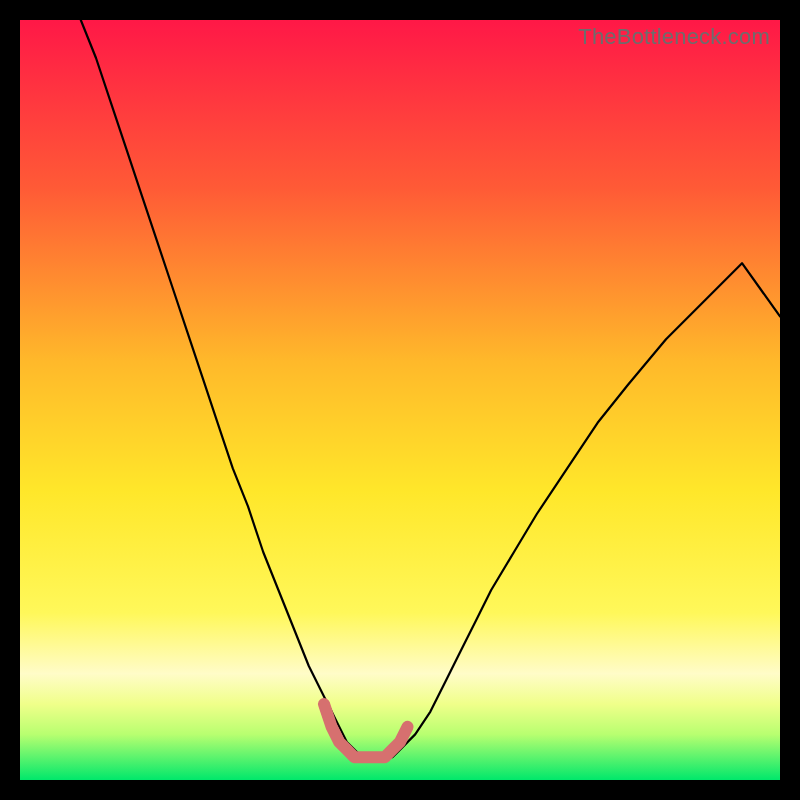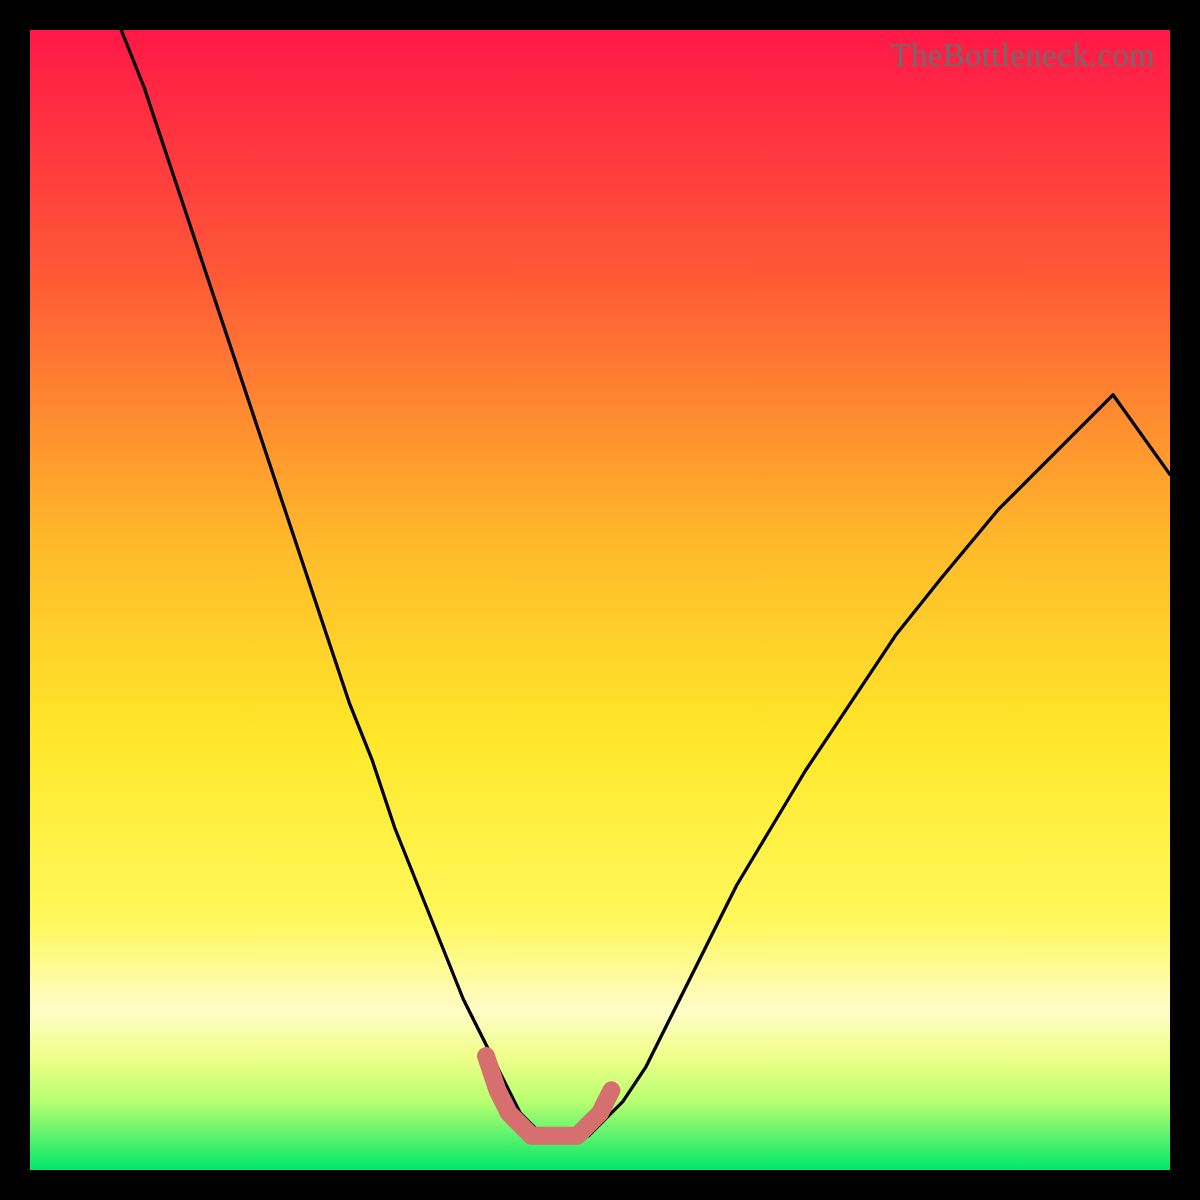--- a/index.html
+++ b/index.html
@@ -11,21 +11,20 @@
     overflow: hidden;
     font-family: Arial, Helvetica, sans-serif;
   }
   .frame {
     position: absolute;
     left: 20px;
     top: 20px;
     width: 760px;
     height: 760px;
     background: #fde047;
-    font-family: Liberation Serif, serif;
   }
   .plot {
     position: absolute;
     left: 0;
     top: 0;
     width: 760px;
     height: 760px;
   }
   .watermark {
     position: absolute;

